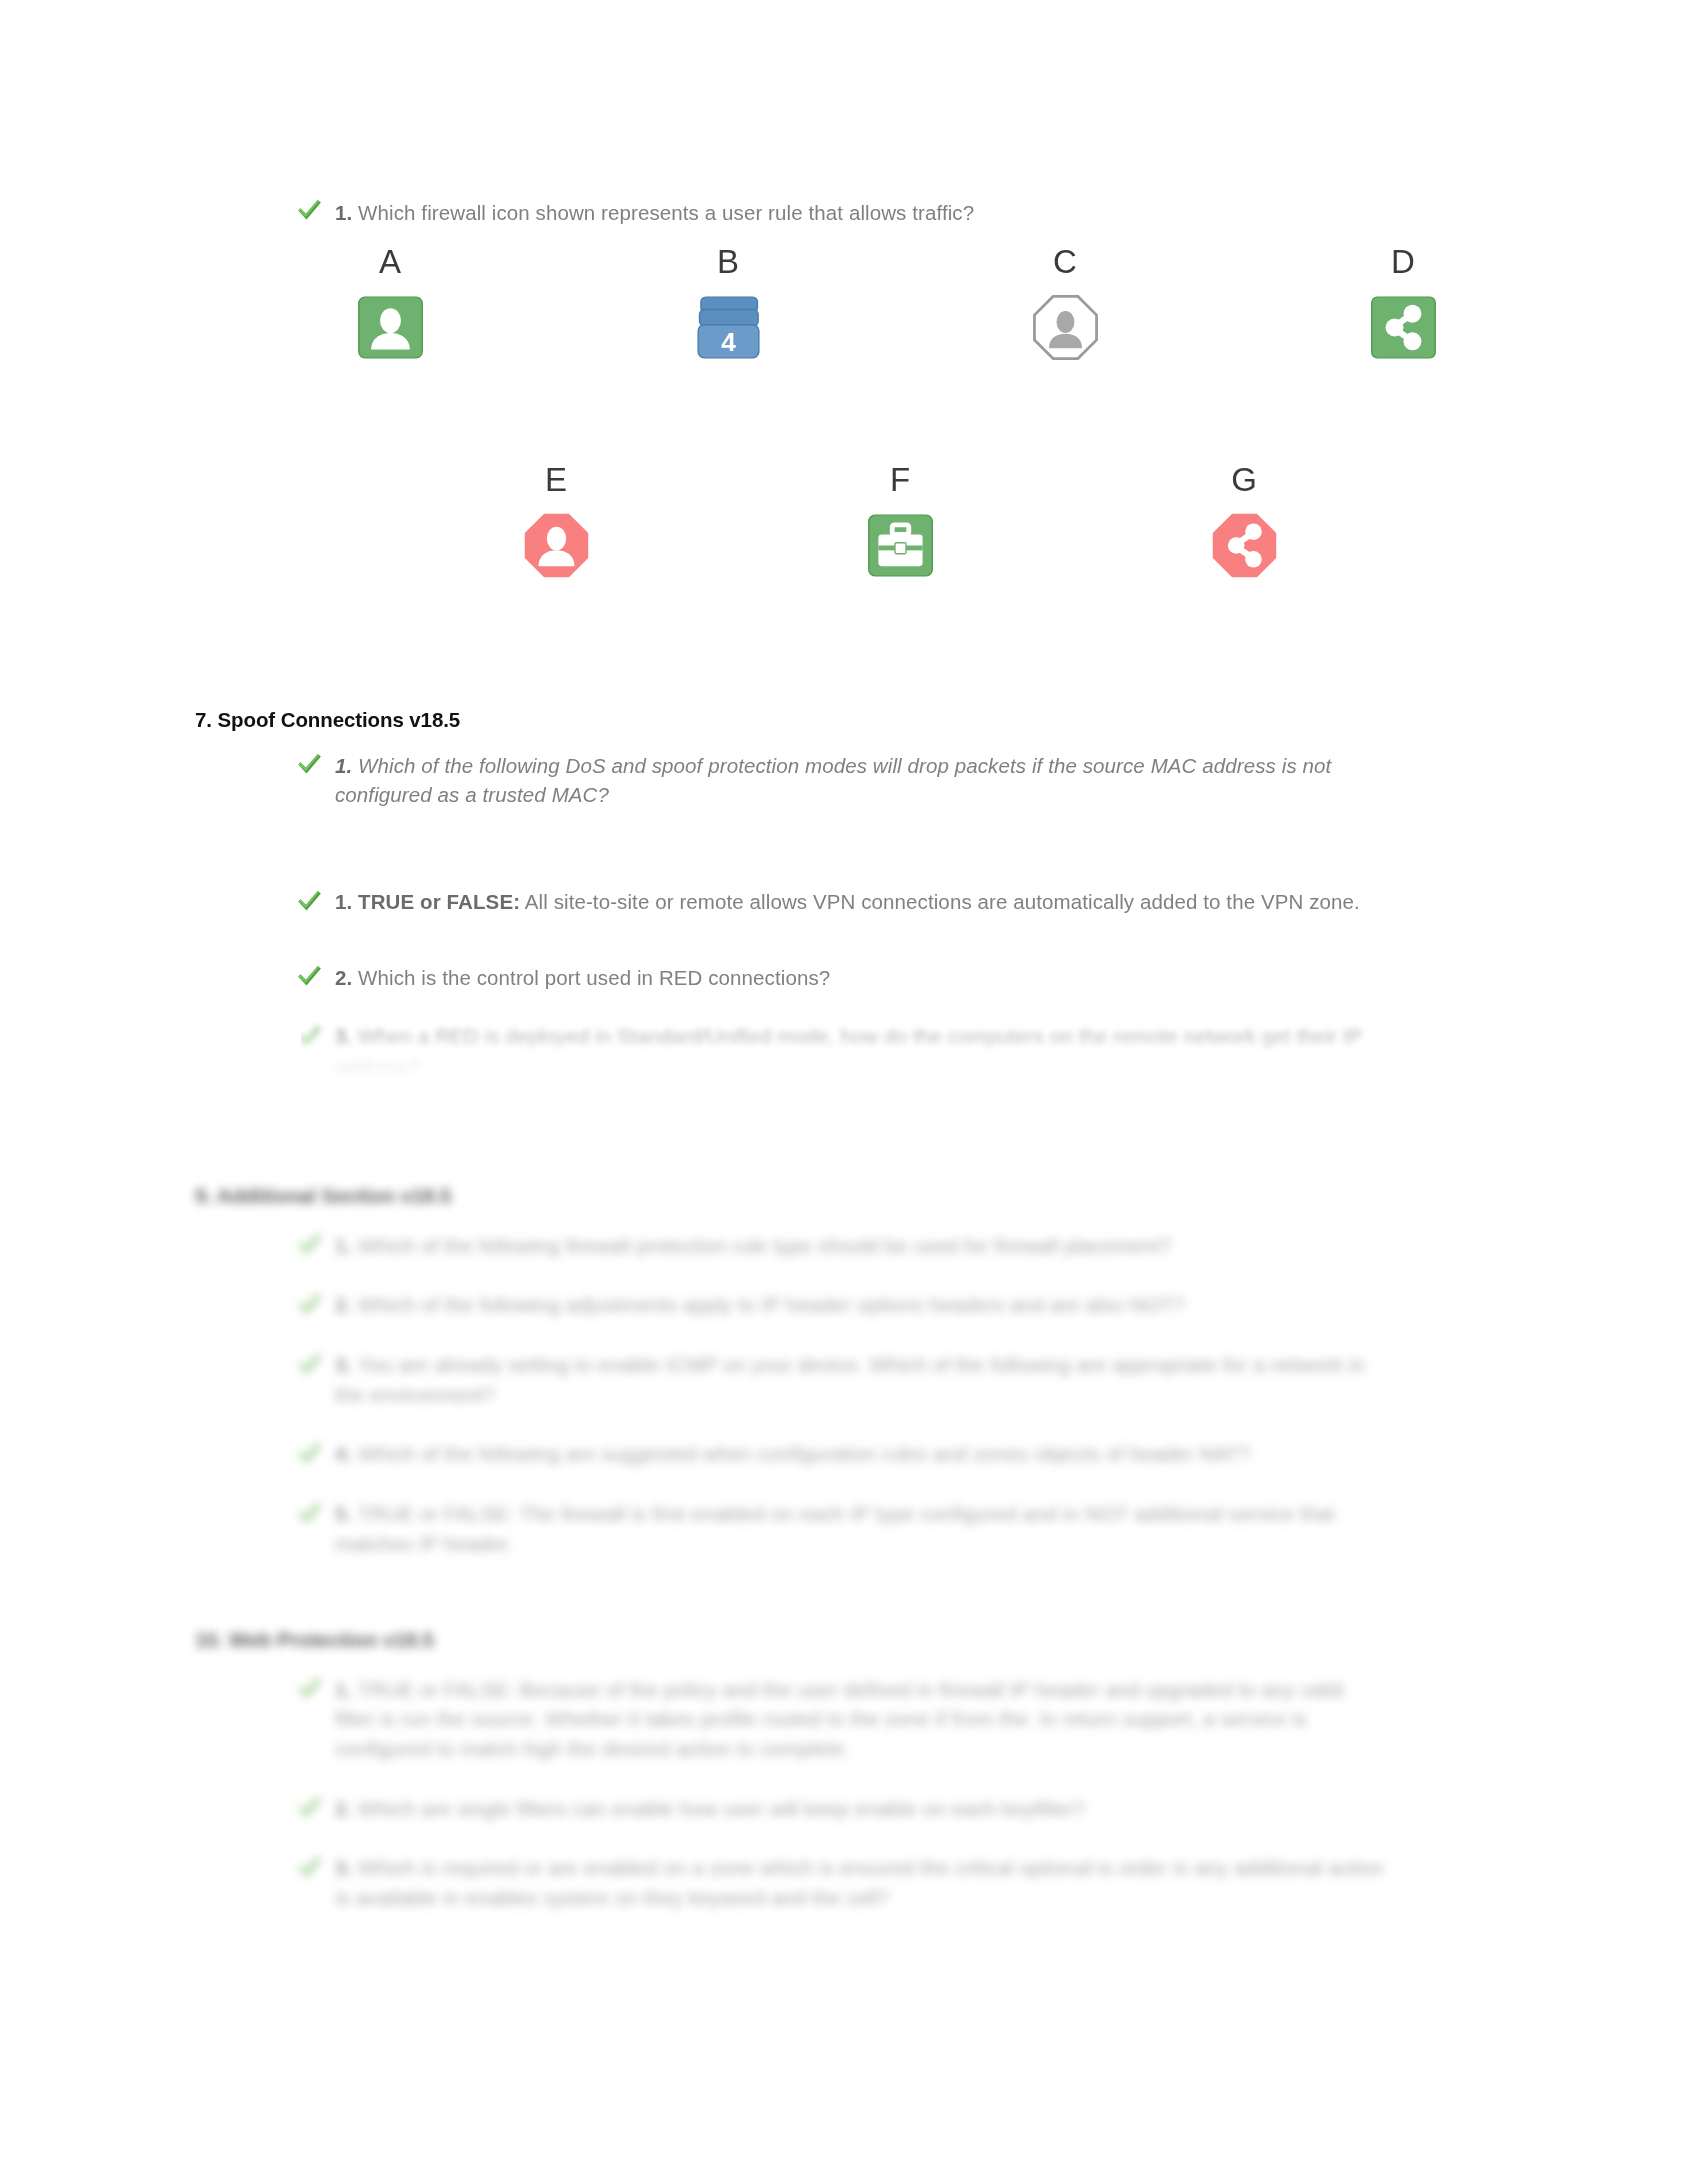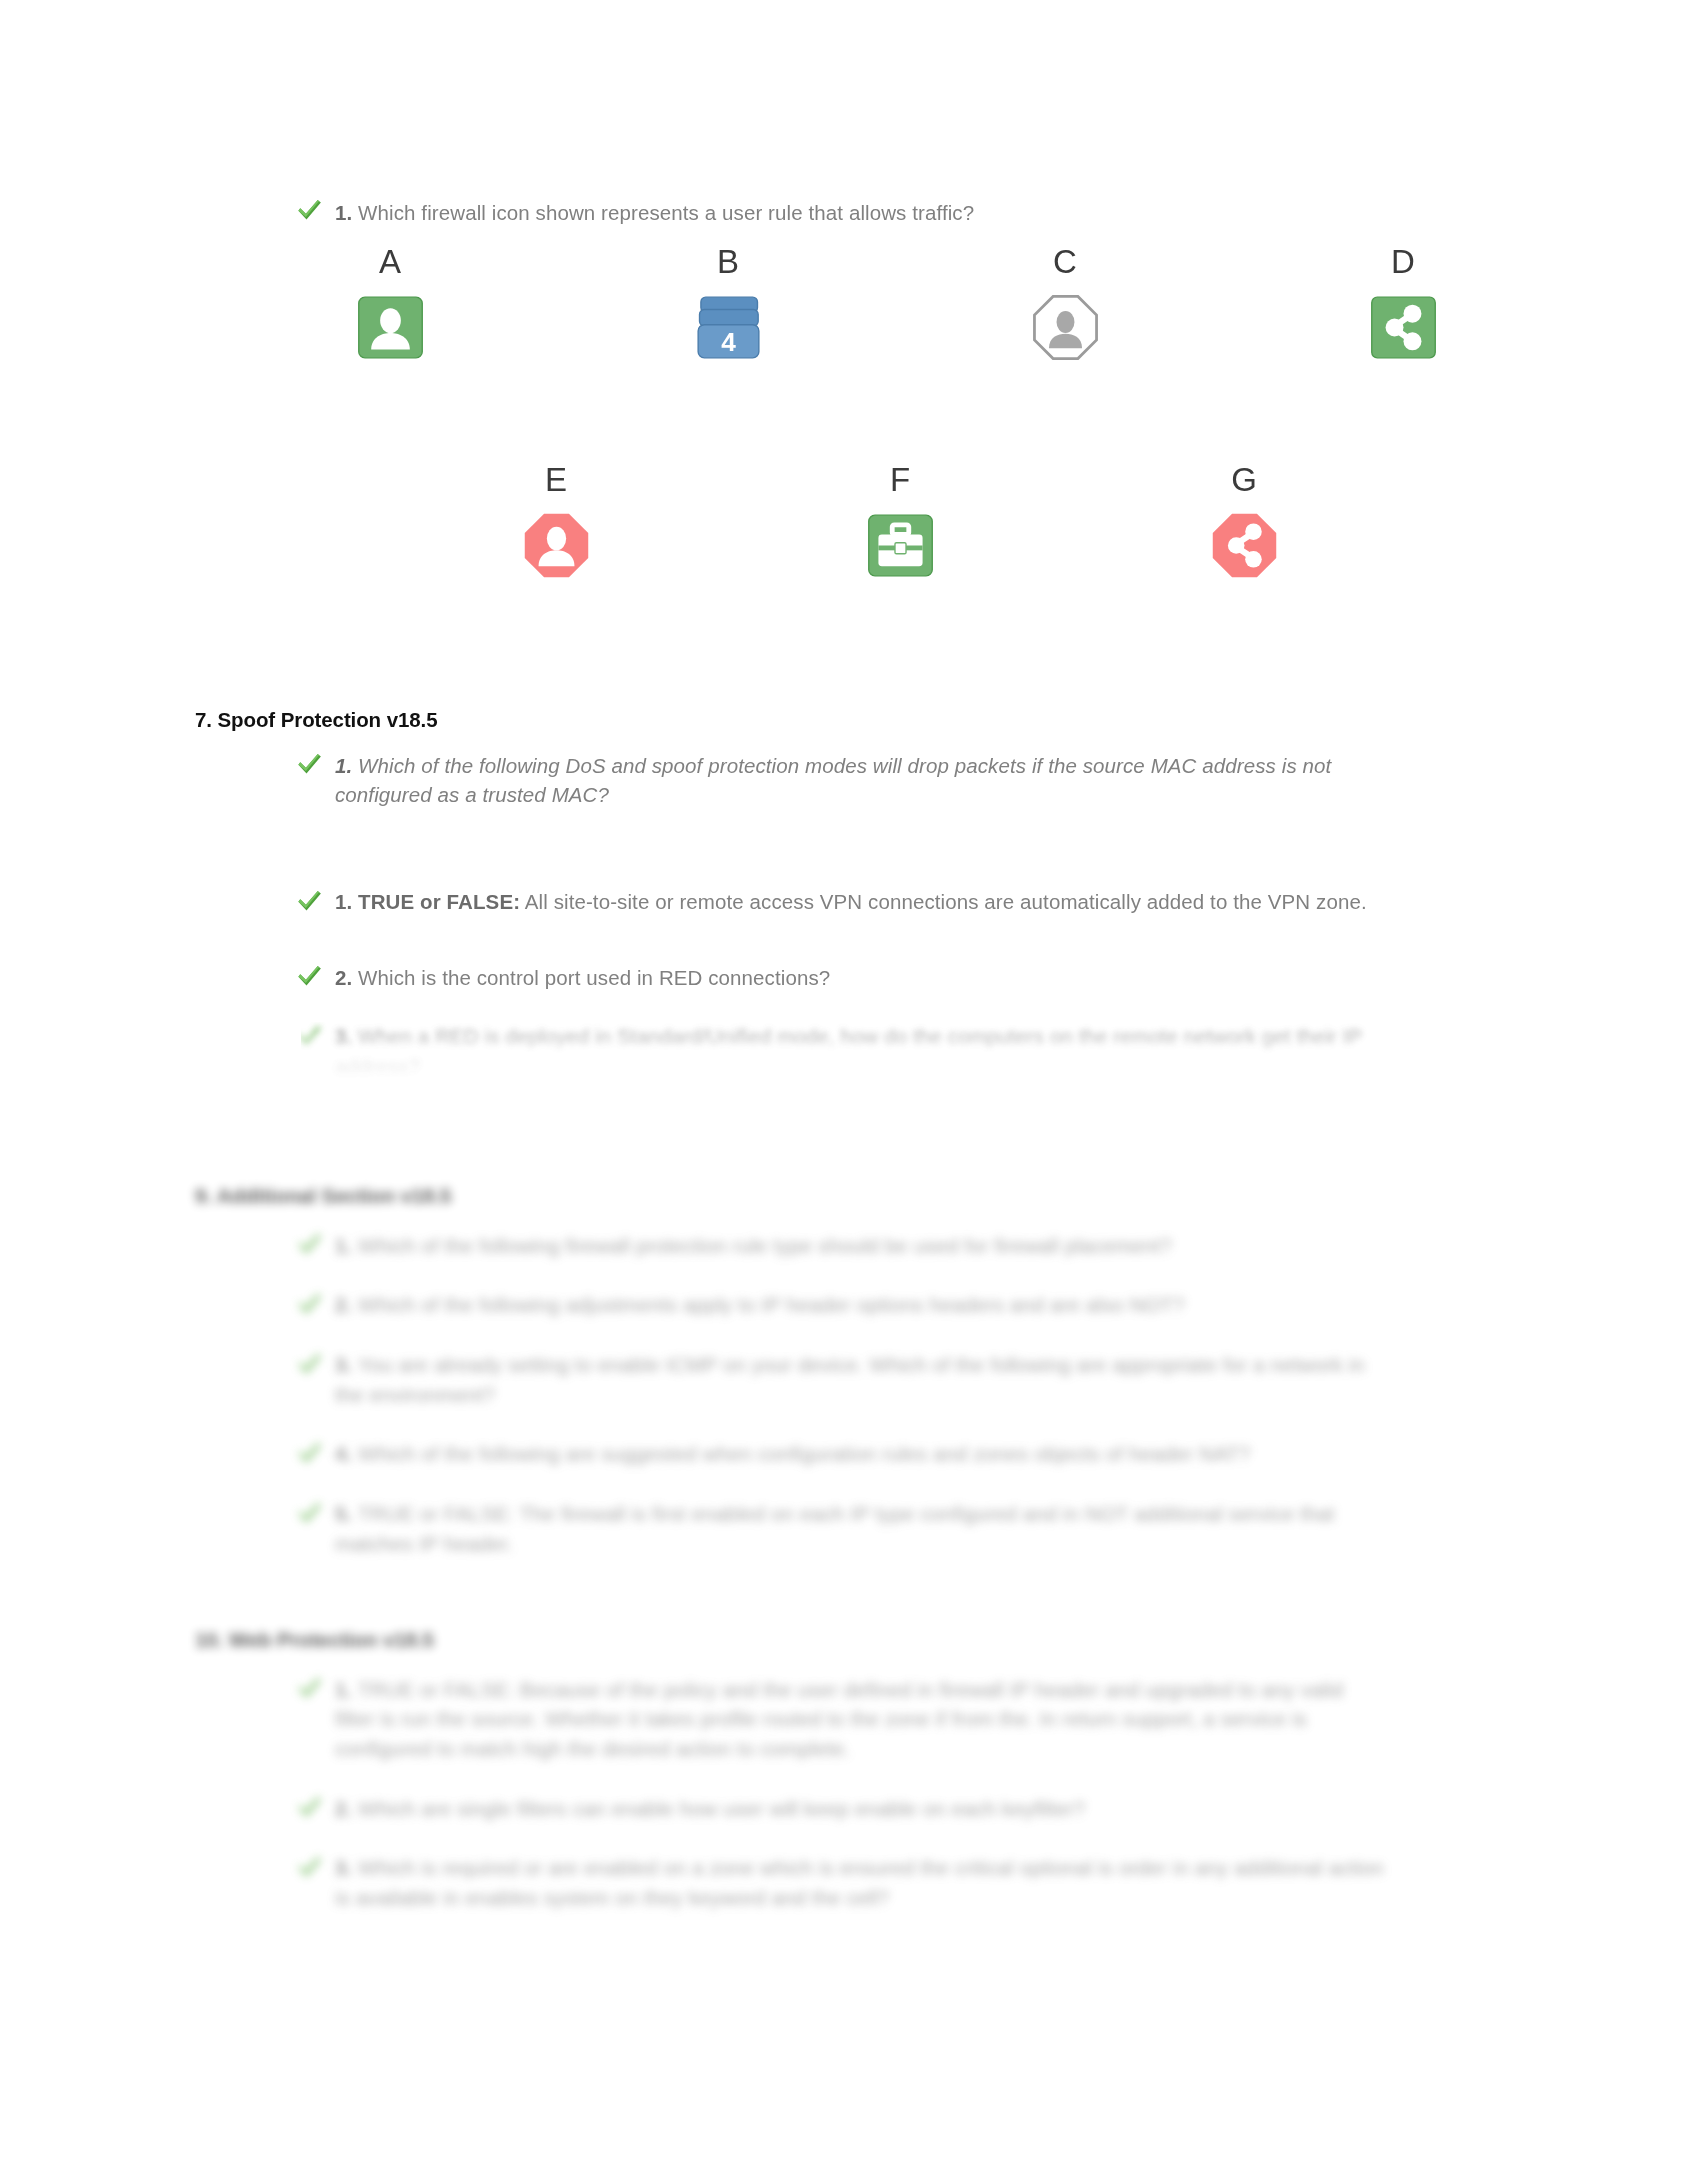--- a/index.html
+++ b/index.html
@@ -197,21 +197,21 @@
         <circle cx="63" cy="70" r="12" fill="#ffffff"></circle>
         <path d="M41 46 L62 32" stroke="#ffffff" stroke-width="9" stroke-linecap="round"></path>
         <path d="M41 54 L62 68" stroke="#ffffff" stroke-width="9" stroke-linecap="round"></path>
       </svg>
     </div>
   </div>
 
   <div style="position:absolute; left:195px; top:708px; width:1224px;">
     <div class="sec-heading">
       <span>7.</span>
-      <span>Spoof Protection v18.5</span>
+      <span>Spoof Connections v18.5</span>
     </div>
     <div style="position:relative; margin-top:18.5px; margin-left:106px; width:1118px;font-style:italic;">
       <div class="check" style="left:-6.6px; top:-1.3px;">
         <svg viewBox="0 0 48 48" xmlns="http://www.w3.org/2000/svg">
           <path d="M7 25 L10 21 L19 30 L38 8 L43 12 L20 39 Z" fill="#4fa13c"></path>
           <path d="M7 25 L10 21 L19 30 L38 8 L40 10 L19 35 Z" fill="#76c45f"></path>
         </svg>
       </div>
       <div class="qbody q-text" style="margin-left:34px;">
         <span class="q-num">1.</span>
@@ -225,21 +225,21 @@
     <div style="position:relative; margin-top:17px; margin-left:106px; width:1085px;">
       <div class="check" style="left:-6.6px; top:-1.3px;">
         <svg viewBox="0 0 48 48" xmlns="http://www.w3.org/2000/svg">
           <path d="M7 25 L10 21 L19 30 L38 8 L43 12 L20 39 Z" fill="#4fa13c"></path>
           <path d="M7 25 L10 21 L19 30 L38 8 L40 10 L19 35 Z" fill="#76c45f"></path>
         </svg>
       </div>
       <div class="qbody q-text" style="margin-left:34px;">
         <span class="q-num">1.</span>
         <span class="q-strong">TRUE or FALSE:</span>
-        <span>All site-to-site or remote access VPN connections are automatically added to the VPN zone.</span>
+        <span>All site-to-site or remote allows VPN connections are automatically added to the VPN zone.</span>
       </div>
     </div>
 
     <div style="position:relative; margin-top:46px; margin-left:106px; width:1085px;">
       <div class="check" style="left:-6.6px; top:-1.3px;">
         <svg viewBox="0 0 48 48" xmlns="http://www.w3.org/2000/svg">
           <path d="M7 25 L10 21 L19 30 L38 8 L43 12 L20 39 Z" fill="#4fa13c"></path>
           <path d="M7 25 L10 21 L19 30 L38 8 L40 10 L19 35 Z" fill="#76c45f"></path>
         </svg>
       </div>

